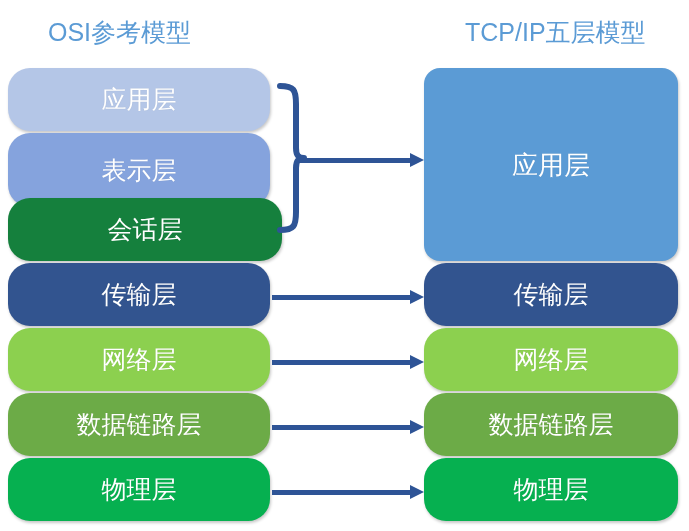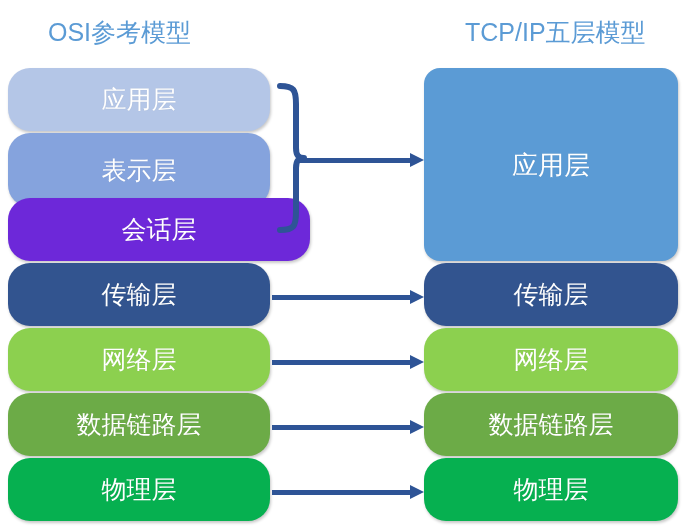--- a/index.html
+++ b/index.html
@@ -96,21 +96,21 @@
 
   <div class="col-title" id="title-osi">OSI参考模型</div>
   <div class="col-title" id="title-tcp">TCP/IP五层模型</div>
 
   <div class="layer-box" id="osi-0" style="left:8px;  top:68px;  width:262px; height:63px; background:#b4c6e7;">
     <span class="layer-label">应用层</span>
   </div>
   <div class="layer-box" id="osi-1" style="left:8px;  top:133px; width:262px; height:74px; background:#85a3dd;">
     <span class="layer-label">表示层</span>
   </div>
-  <div class="layer-box" id="osi-2" style="left:8px;  top:198px; width:302px; height:63px; background:#6d28d9;">
+  <div class="layer-box" id="osi-2" style="left:8px;  top:198px; width:274px; height:63px; background:#15803d;">
     <span class="layer-label">会话层</span>
   </div>
   <div class="layer-box" id="osi-3" style="left:8px;  top:263px; width:262px; height:63px; background:#32548f;">
     <span class="layer-label">传输层</span>
   </div>
   <div class="layer-box" id="osi-4" style="left:8px;  top:328px; width:262px; height:63px; background:#8cd04f;">
     <span class="layer-label">网络层</span>
   </div>
   <div class="layer-box" id="osi-5" style="left:8px;  top:393px; width:262px; height:63px; background:#6cab47;">
     <span class="layer-label">数据链路层</span>

